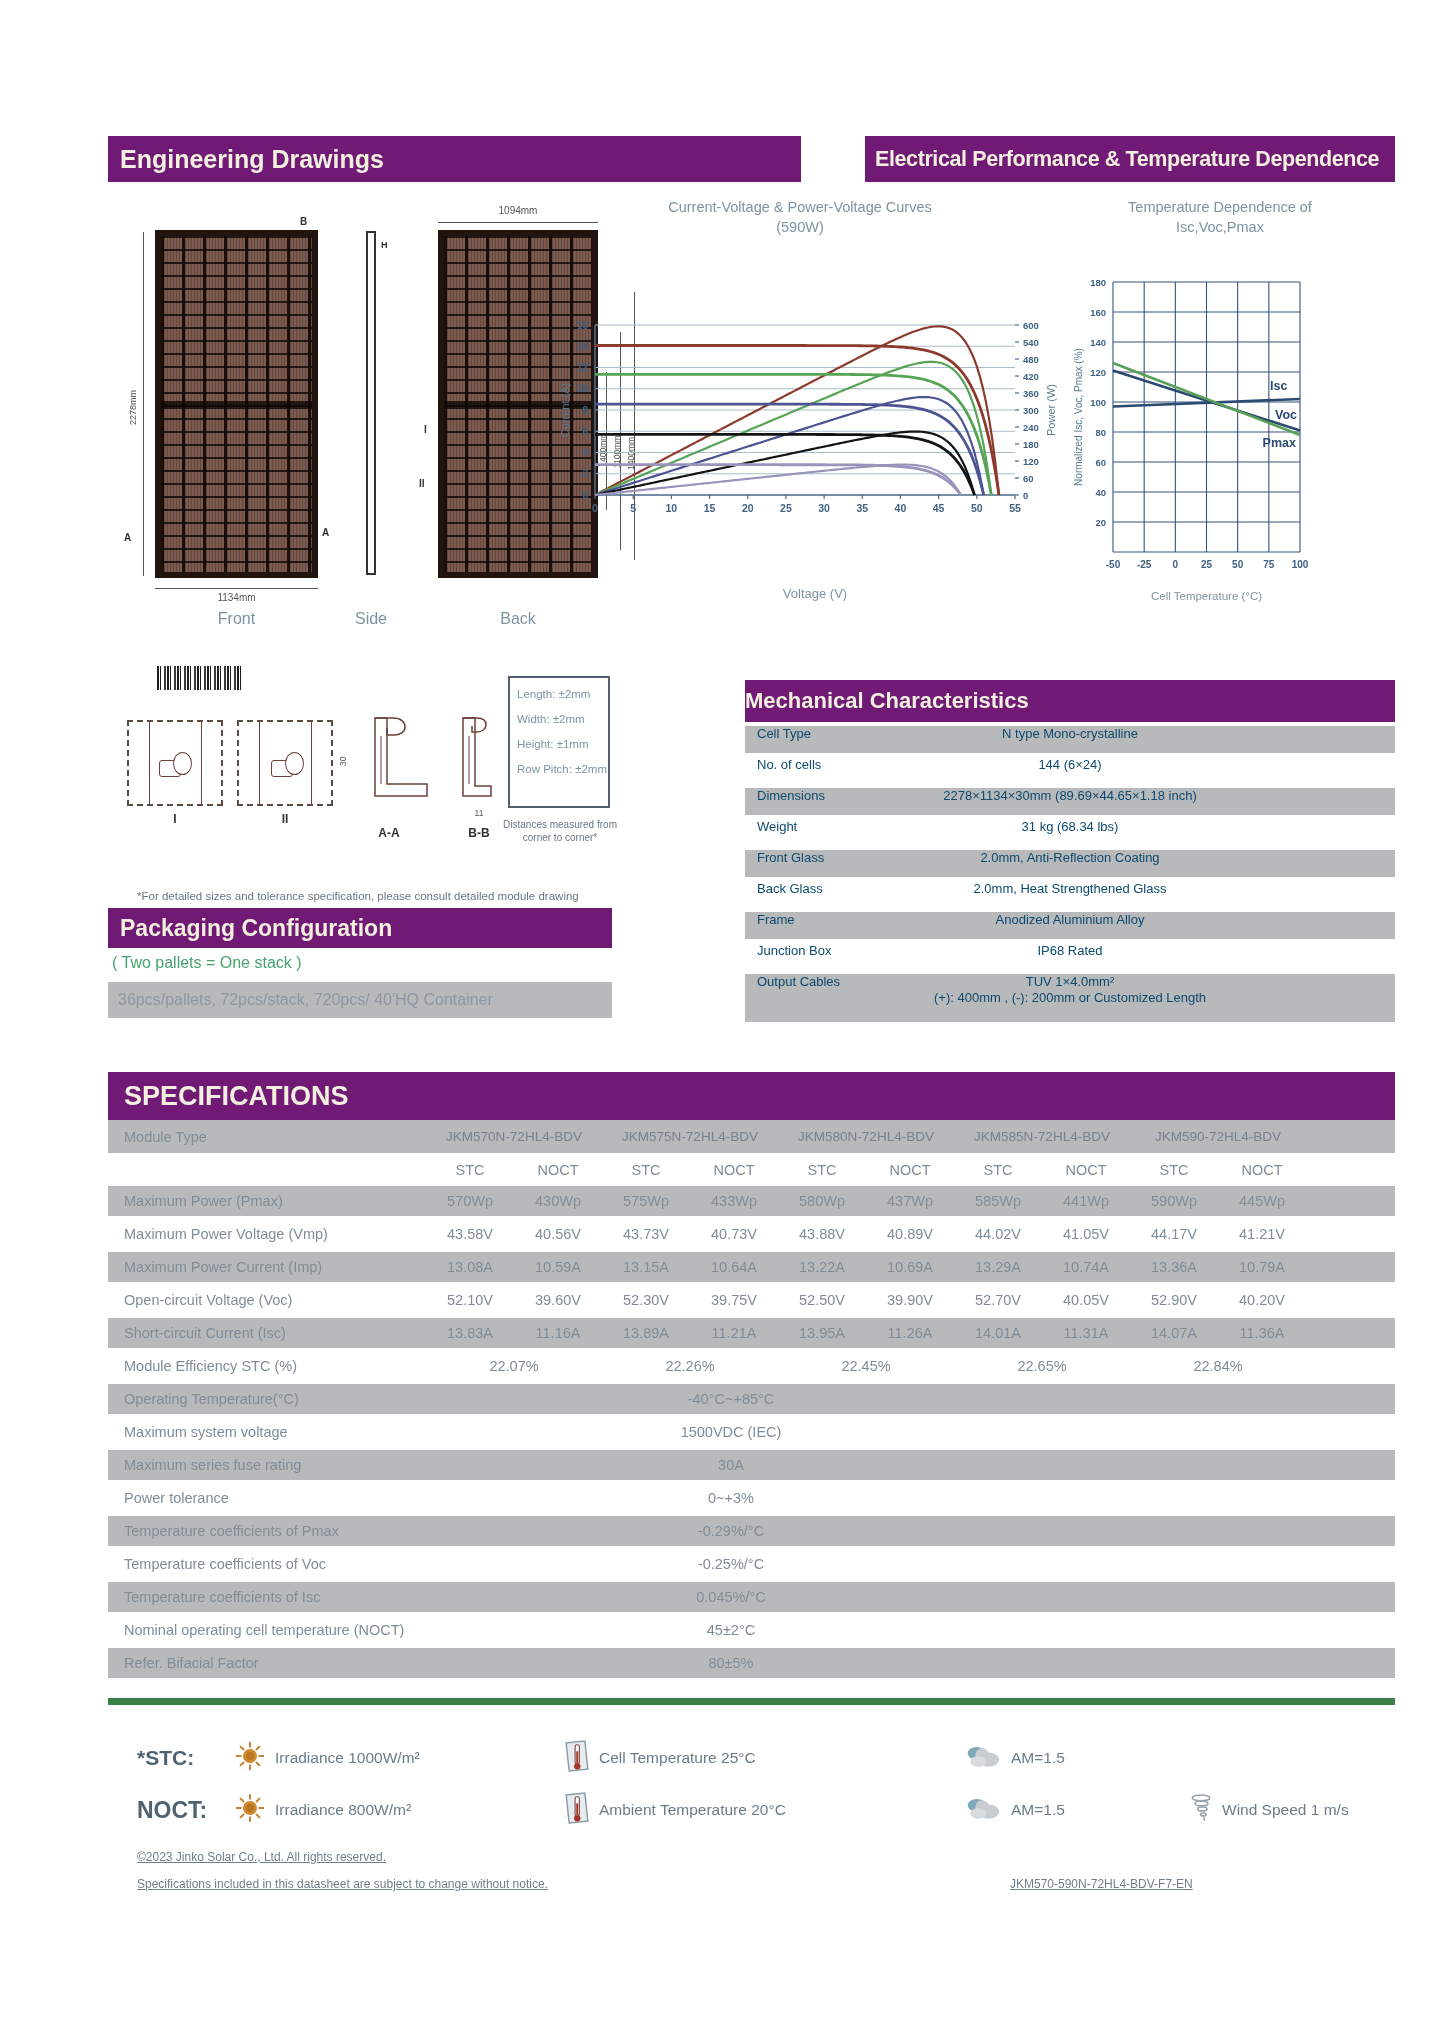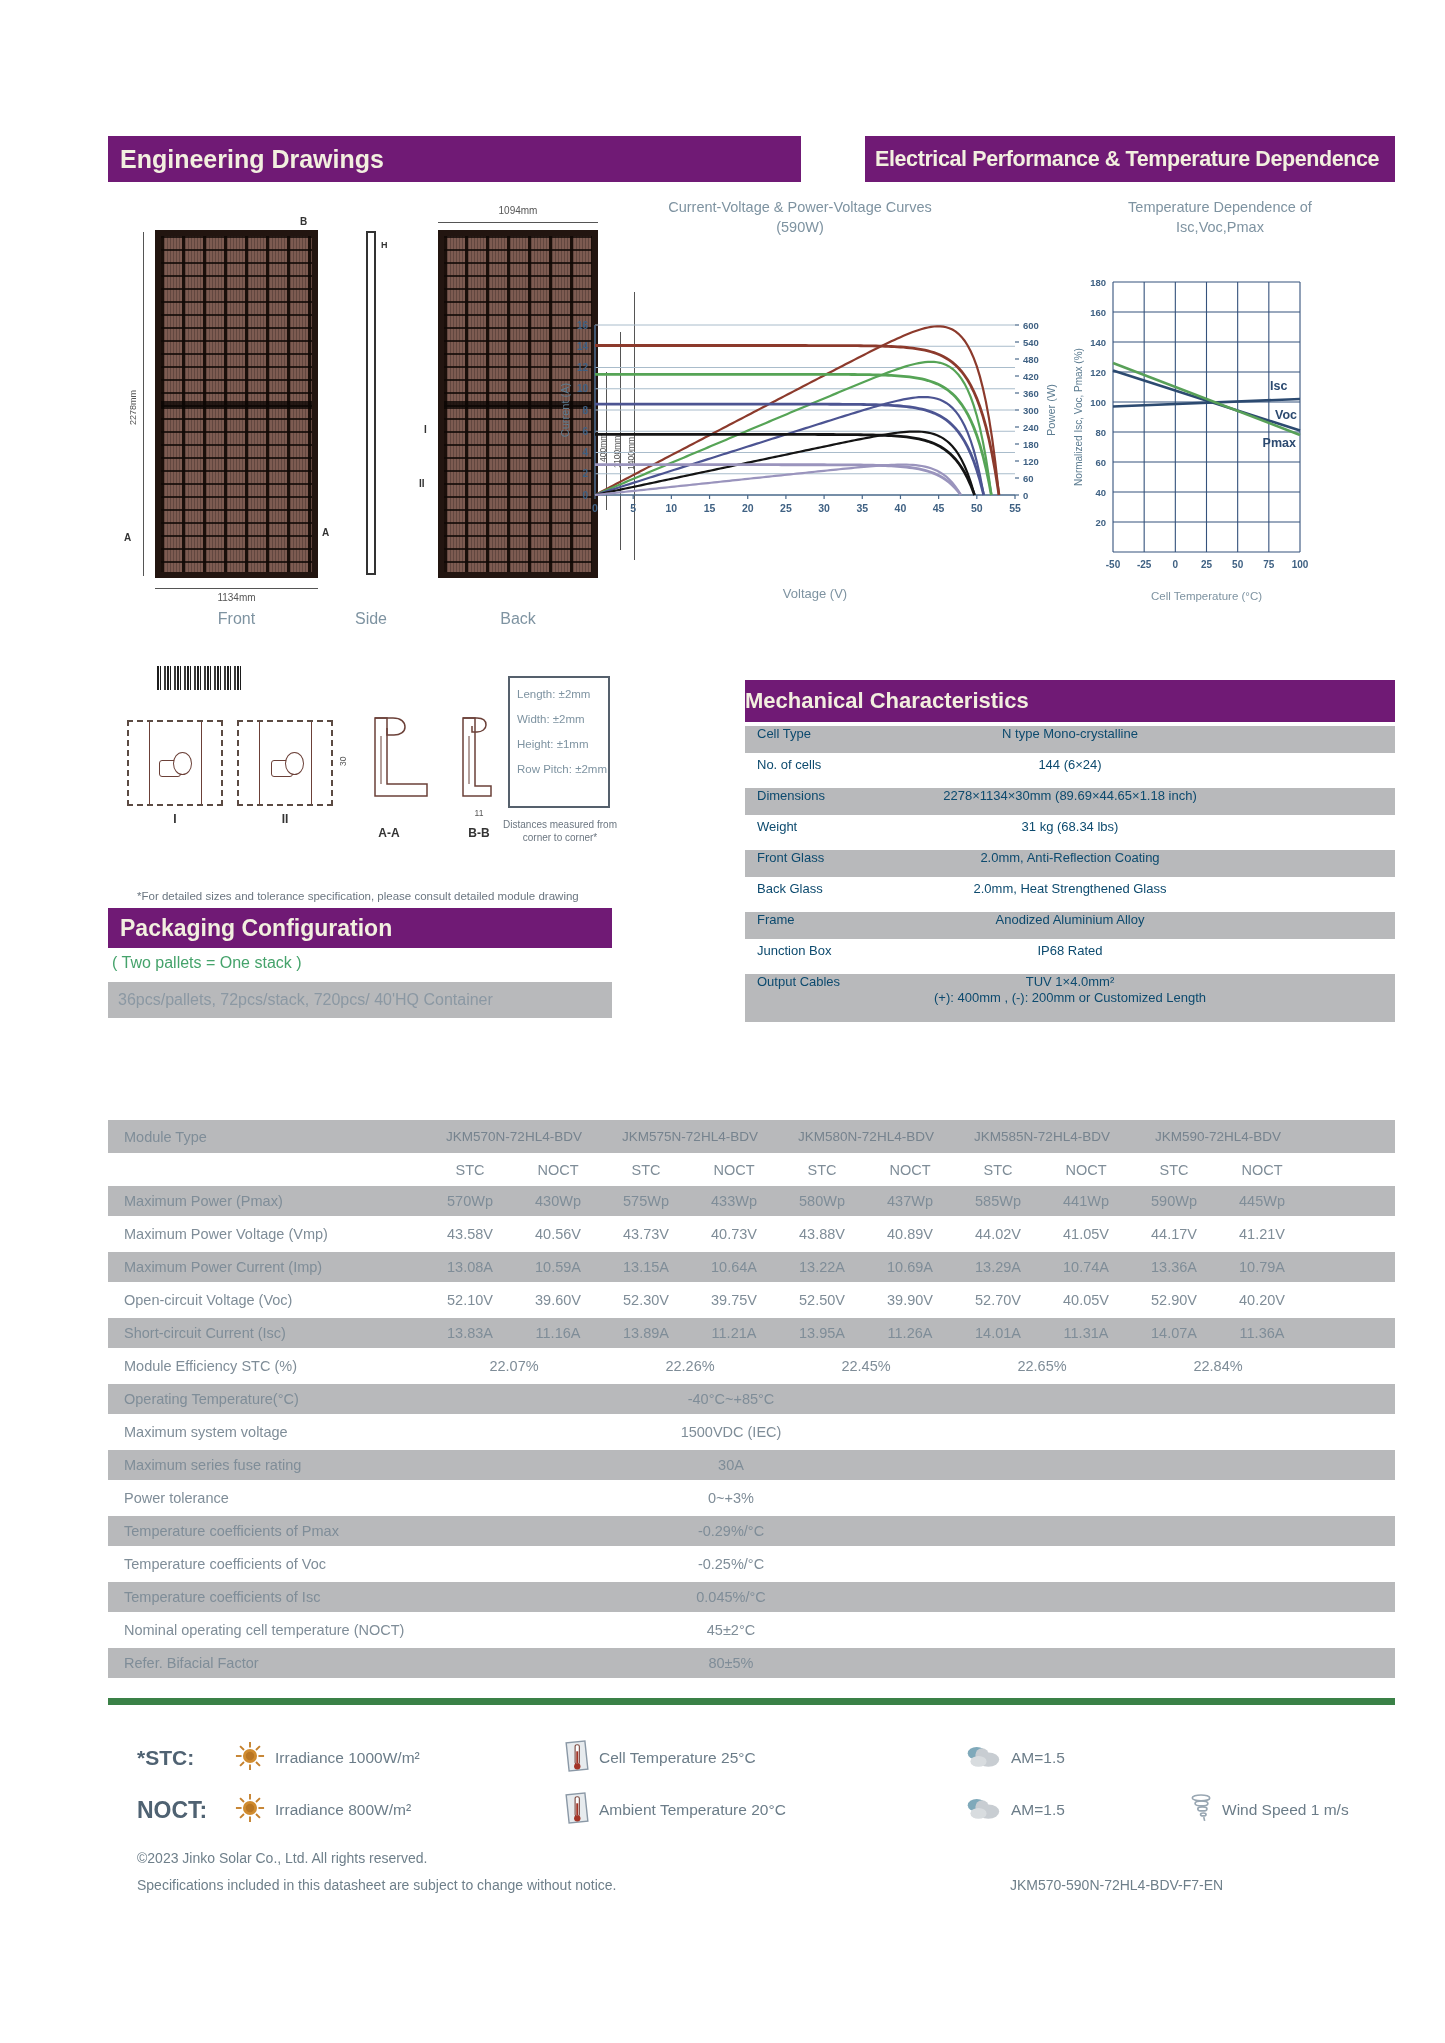--- a/index.html
+++ b/index.html
@@ -52,21 +52,21 @@
   .c10{width:88px;text-align:center;}
   .c5{width:176px;text-align:center;}
   .mod-cell{width:176px;text-align:center;font-size:13.5px;color:#76838e;}
   .full-val{width:610px;text-align:center;}
   .spec-divider{position:absolute;background:#3a8147;}
   
   .legend-row{position:absolute;display:flex;align-items:center;}
   .legend-label{font-size:21px;font-weight:bold;color:#4f6272;flex:none;}
   .legend-item{display:flex;align-items:center;gap:10px;flex:none;font-size:15.5px;color:#6b7c88;}
   
-  .footer-text{position:absolute;font-size:14px;color:#6e7f8a;}
+  .footer-text{position:absolute;font-size:12px;color:#6e7f8a;text-decoration:underline;}
 </style>
 </head>
 <body>
 
 <div class="page">
 
   <div class="abs green-bar" style="left:108px;top:136px;width:693px;height:46px;font-size:25px;line-height:46px;padding-left:12px;">Engineering Drawings</div>
   <div class="abs green-bar" style="left:865px;top:136px;width:530px;height:46px;font-size:21.5px;line-height:46px;padding-left:10px;letter-spacing:-0.4px;white-space:nowrap;">Electrical Performance &amp; Temperature Dependence</div>
 
   <div class="panel" style="left:155px;top:230px;width:163px;height:348px;"></div>
@@ -307,20 +307,21 @@
       <div class="mech-row">
         <div class="mech-label">Junction Box</div>
         <div class="mech-val">IP68 Rated</div>
       </div>
       <div class="mech-row shade tall">
         <div class="mech-label">Output Cables</div>
         <div class="mech-val">TUV  1×4.0mm²<div>(+): 400mm , (-): 200mm or Customized Length</div></div>
       </div>
     </div>
 
+  <div class="abs green-bar" style="left:108px;top:1072px;width:1287px;height:48px;font-size:27px;line-height:48px;padding-left:16px;">SPECIFICATIONS</div>
   <div class="abs" style="left:108px;top:1120px;width:1287px;" id="spec-rows">
       <div class="spec-row shade row-module">
         <div class="spec-label">Module Type</div>
         <div class="cells">
           <div class="mod-cell">JKM570N-72HL4-BDV</div>
           <div class="mod-cell">JKM575N-72HL4-BDV</div>
           <div class="mod-cell">JKM580N-72HL4-BDV</div>
           <div class="mod-cell">JKM585N-72HL4-BDV</div>
           <div class="mod-cell">JKM590-72HL4-BDV</div>
         </div>

